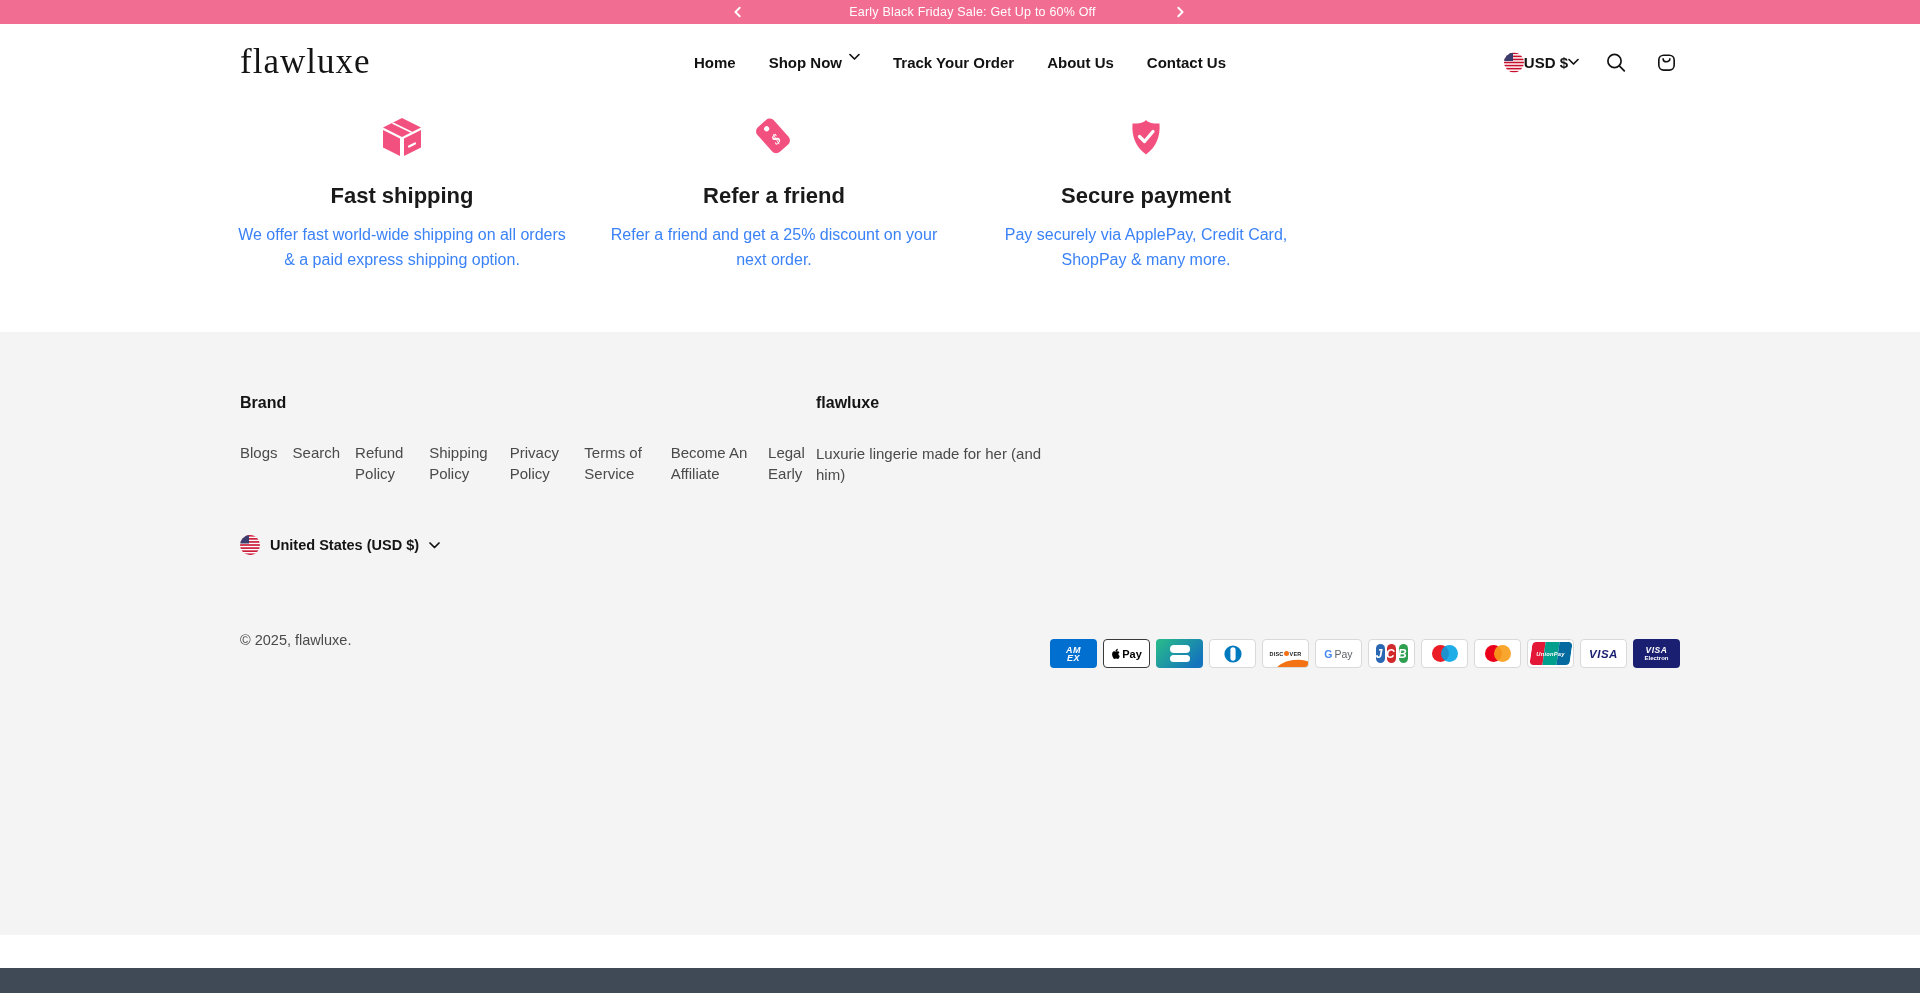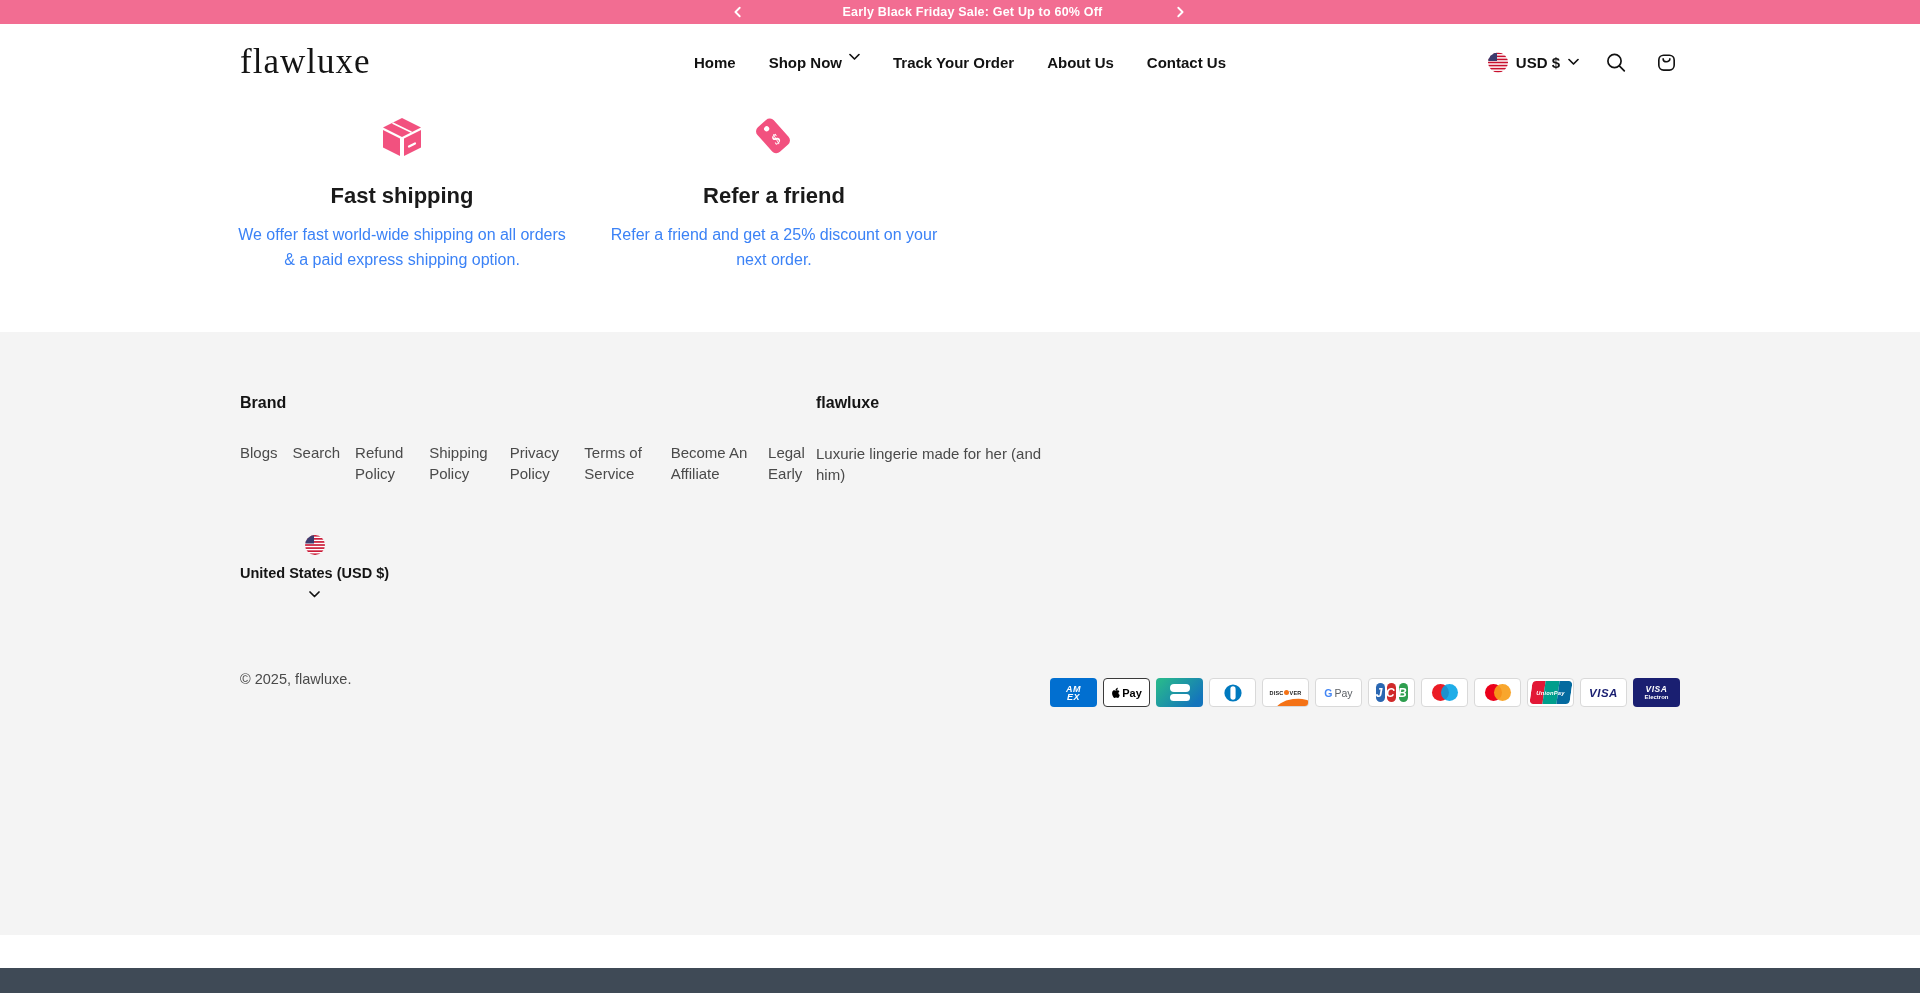--- a/index.html
+++ b/index.html
@@ -17,42 +17,42 @@
     font-family:"Liberation Sans",sans-serif;color:var(--ink);
   }
   button{background:none;border:none;cursor:pointer;font-family:inherit;}
   a{text-decoration:none;color:inherit;cursor:pointer;}
 
   
   .announcement{
     height:24px;background:var(--announce-pink);position:relative;
     display:flex;align-items:center;justify-content:center;
   }
-  .ann-text{color:#fff;font-size:12.5px;font-weight:700;letter-spacing:.2px;padding-left:25px;}
+  .ann-text{color:#fff;font-size:12.5px;font-weight:400;letter-spacing:.2px;padding-left:25px;}
   .ann-arrow{position:absolute;top:0;height:24px;width:26px;display:flex;align-items:center;justify-content:center;}
   .ann-prev{left:725px;}
   .ann-next{left:1167px;}
 
   
   .header{height:76px;background:#fff;position:relative;}
   .logo{
     position:absolute;left:240px;top:50%;transform:translateY(-50%);
     font-family:"Liberation Serif","DejaVu Serif",serif;
     font-size:35px;font-weight:500;letter-spacing:1px;color:#141414;
   }
   .nav{
     position:absolute;left:50%;top:50%;transform:translate(-50%,-50%);
     display:flex;align-items:center;gap:33px;
   }
   .nav-item{display:flex;align-items:flex-start;gap:7px;font-size:15px;font-weight:600;color:var(--ink);}
   .header-right{
     position:absolute;right:240px;top:50%;transform:translateY(-50%);
     display:flex;align-items:center;gap:24px;
   }
-  .currency{display:flex;align-items:center;gap:8px;font-size:15px;font-weight:600;cursor:pointer;}
+  .currency{display:flex;align-items:center;font-size:15px;font-weight:600;cursor:pointer;}
   .icon-btn{display:flex;align-items:center;justify-content:center;padding:2px;}
 
   
   .features{
     width:1488px;margin:0 auto;height:232px;
     display:grid;grid-template-columns:repeat(4,1fr);
     padding-top:13px;
   }
   .feature{text-align:center;padding:0 16px;}
   .feature-icon{height:48px;display:flex;justify-content:center;}
@@ -78,21 +78,21 @@
     position:absolute;right:9px;top:9px;width:37px;height:37px;border-radius:50%;
     background:#e3e3e3;display:flex;align-items:center;justify-content:center;
   }
   .col-title{font-size:16px;font-weight:700;color:#141414;}
   .col-links{margin-top:30px;display:flex;gap:15px;}
   .col-link{font-size:15px;color:#4a4a4a;line-height:21px;width:max-content;}
   .col-text{margin-top:31px;font-size:15px;color:#4a4a4a;line-height:21px;}
 
   .country{
     margin-top:50px;display:inline-flex;align-items:center;gap:10px;
-    font-size:14.5px;font-weight:600;color:#141414;cursor:pointer;flex-direction:column;
+    font-size:14.5px;font-weight:600;color:#141414;cursor:pointer;
   }
   .footer-bottom{
     margin-top:52px;display:flex;align-items:center;justify-content:space-between;
   }
   .copyright{font-size:14.5px;color:#4a4a4a;}
   .payments{display:flex;align-items:center;gap:6px;}
   .pay{
     width:47px;height:29px;border-radius:4px;position:relative;overflow:hidden;
     display:flex;align-items:center;justify-content:center;background:#fff;margin-top:28px;
   }
@@ -232,20 +232,30 @@
           <g transform="rotate(-42 24 24)">
             <rect class="accent-fill" x="13" y="6" width="22" height="33" rx="5.5"></rect>
             <circle cx="24" cy="13" r="2.6" fill="#fff"></circle>
             <text x="24" y="31.5" font-size="14" fill="#fff" text-anchor="middle" font-family="'Liberation Serif',serif" font-style="italic" font-weight="bold">$</text>
           </g>
         </svg>
       </div>
       <h3 class="feature-title">Refer a friend</h3>
       <p class="feature-text">Refer a friend and get a 25% discount on your next order.</p>
     </div>
+    <div class="feature">
+      <div class="feature-icon">
+        <svg width="48" height="48" viewBox="0 0 48 48">
+          <path class="accent-fill" d="M24 7 C26 9.5 30 11 37.5 10.5 C38.5 24 34 34 24 41.5 C14 34 9.5 24 10.5 10.5 C18 11 22 9.5 24 7 Z"></path>
+          <path d="M17.5 23.5 L22.5 28.5 L31 18.5" stroke="#fff" stroke-width="3.2" fill="none" stroke-linecap="round" stroke-linejoin="round"></path>
+        </svg>
+      </div>
+      <h3 class="feature-title">Secure payment</h3>
+      <p class="feature-text">Pay securely via ApplePay, Credit Card, ShopPay &amp; many more.</p>
+    </div>
   </section>
 
   <footer class="footer">
     <div class="footer-grid">
       <div class="f-col">
         <h4 class="col-title">Brand</h4>
         <div class="col-links">
           <a class="col-link">Blogs</a>
           <a class="col-link">Search</a>
           <a class="col-link">Refund Policy</a>

